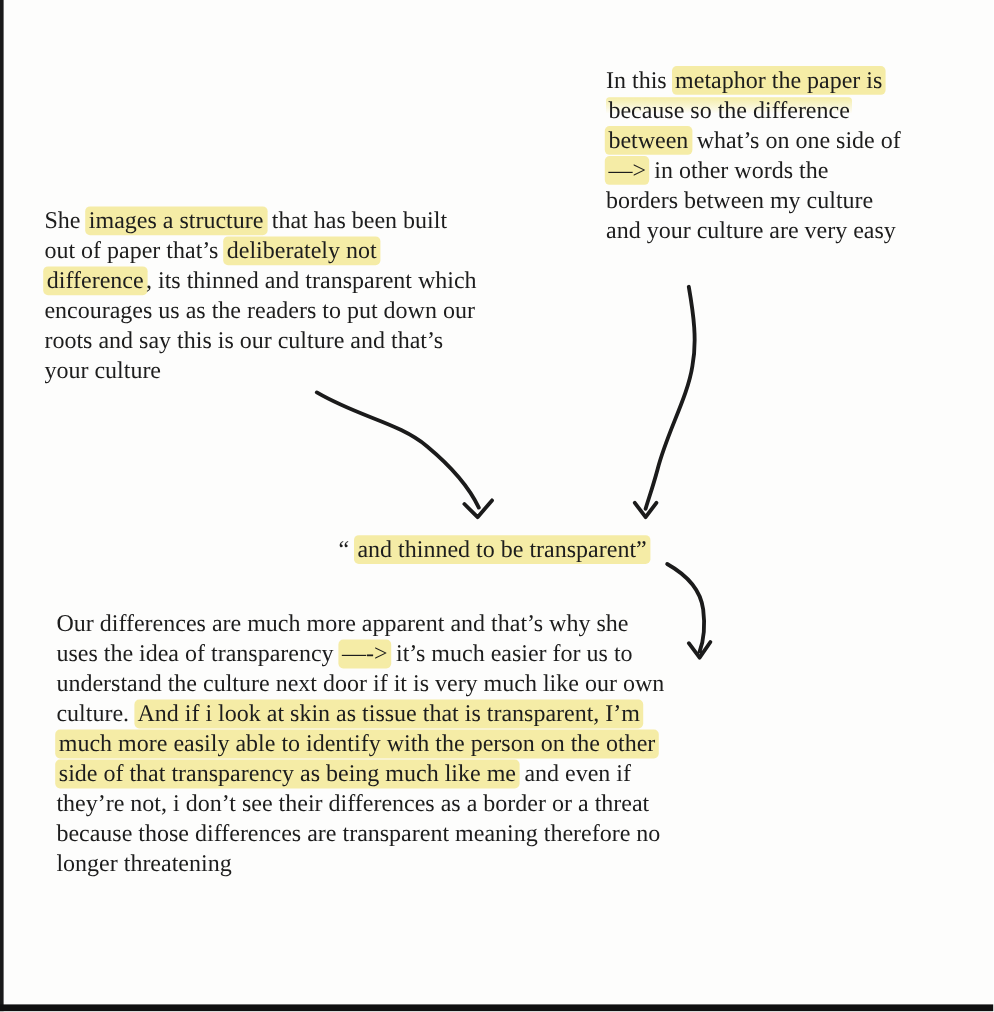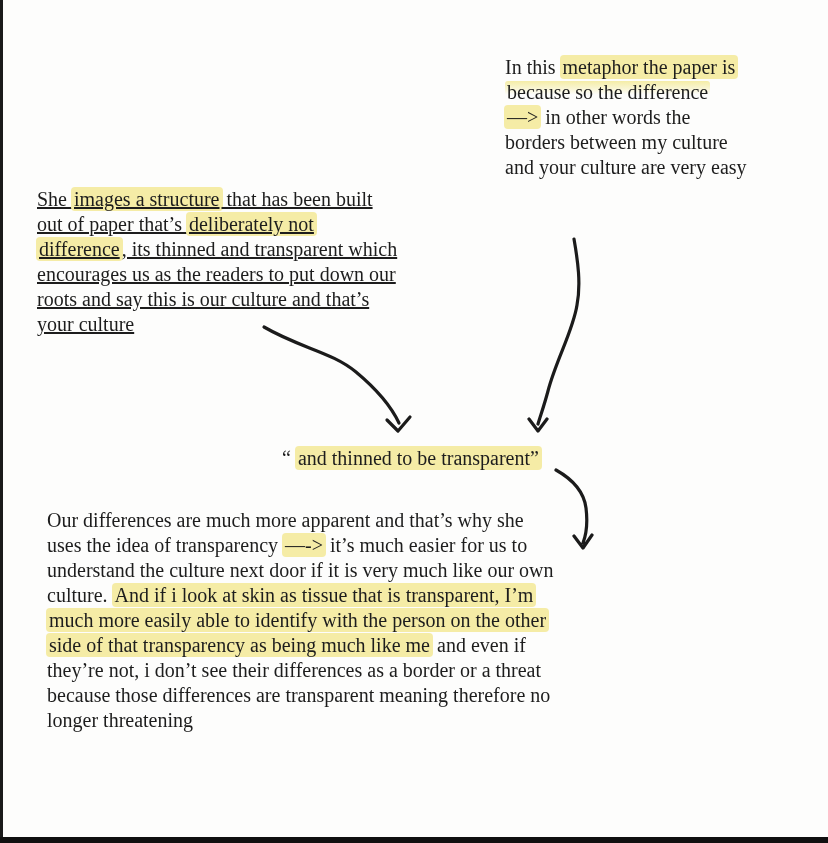--- a/index.html
+++ b/index.html
@@ -28,26 +28,27 @@
   .edge-bottom{position:absolute;left:0;top:837px;width:828px;height:6px;background:#101010;}
 </style>
 </head>
 <body>
 
 <div class="page">
 
   <div class="tblock" style="left:505px;top:33px;margin-top:22px;">
       <div class="tline"><span class="">In this </span><span class="hl">metaphor the paper is</span></div>
       <div class="tline"><span class="hlf">because so the difference</span></div>
+      <div class="tline"><span class="hl">between</span><span class=""> what’s on one side of</span></div>
       <div class="tline"><span class="hl">—&gt;</span><span class=""> in other words the</span></div>
       <div class="tline"><span class="">borders between my culture</span></div>
       <div class="tline"><span class="">and your culture are very easy</span></div>
     </div>
 
-  <div class="tblock" style="left:37px;top:187px;text-decoration:underline;">
+  <div class="tblock" style="left:37px;top:172px;">
       <div class="tline"><span class="">She </span><span class="hl">images a structure</span><span class=""> that has been built</span></div>
       <div class="tline"><span class="">out of paper that’s </span><span class="hl">deliberately not</span></div>
       <div class="tline"><span class="hl">difference</span><span class="">, its thinned and transparent which</span></div>
       <div class="tline"><span class="">encourages us as the readers to put down our</span></div>
       <div class="tline"><span class="">roots and say this is our culture and that’s</span></div>
       <div class="tline"><span class="">your culture</span></div>
     </div>
 
   <div class="tblock quote" style="left:282px;top:446px;">
       <div class="tline"><span class="">“ </span><span class="hl">and thinned to be transparent”</span></div>

